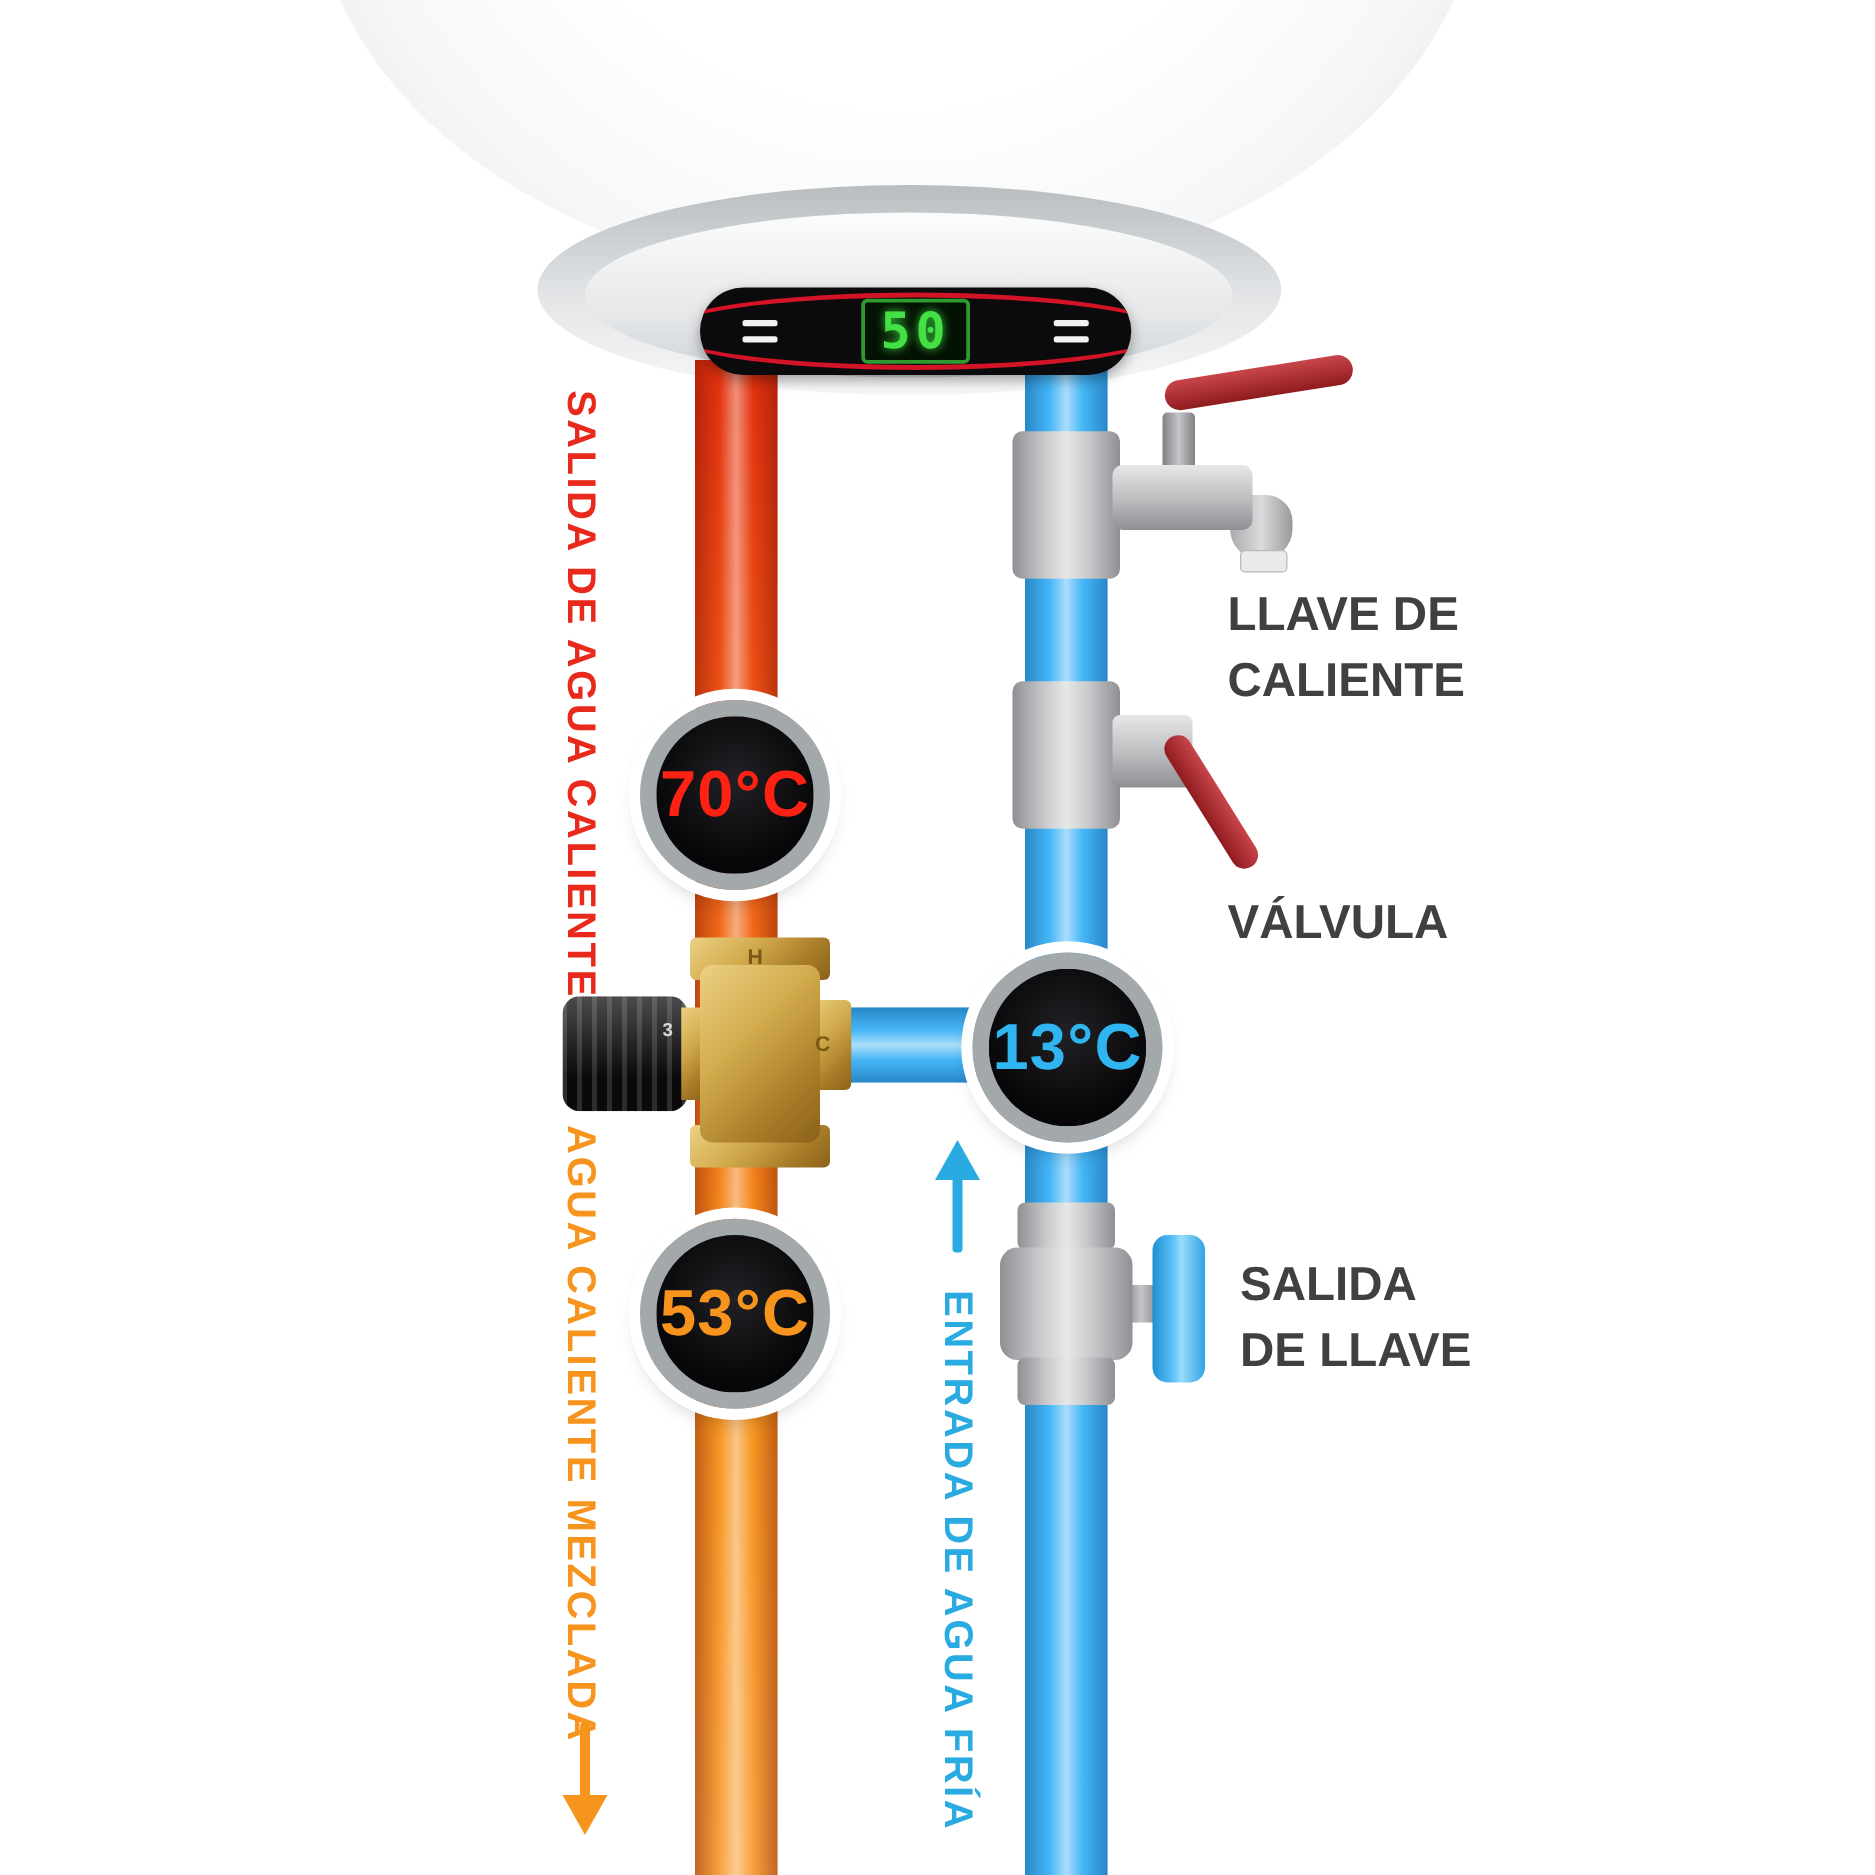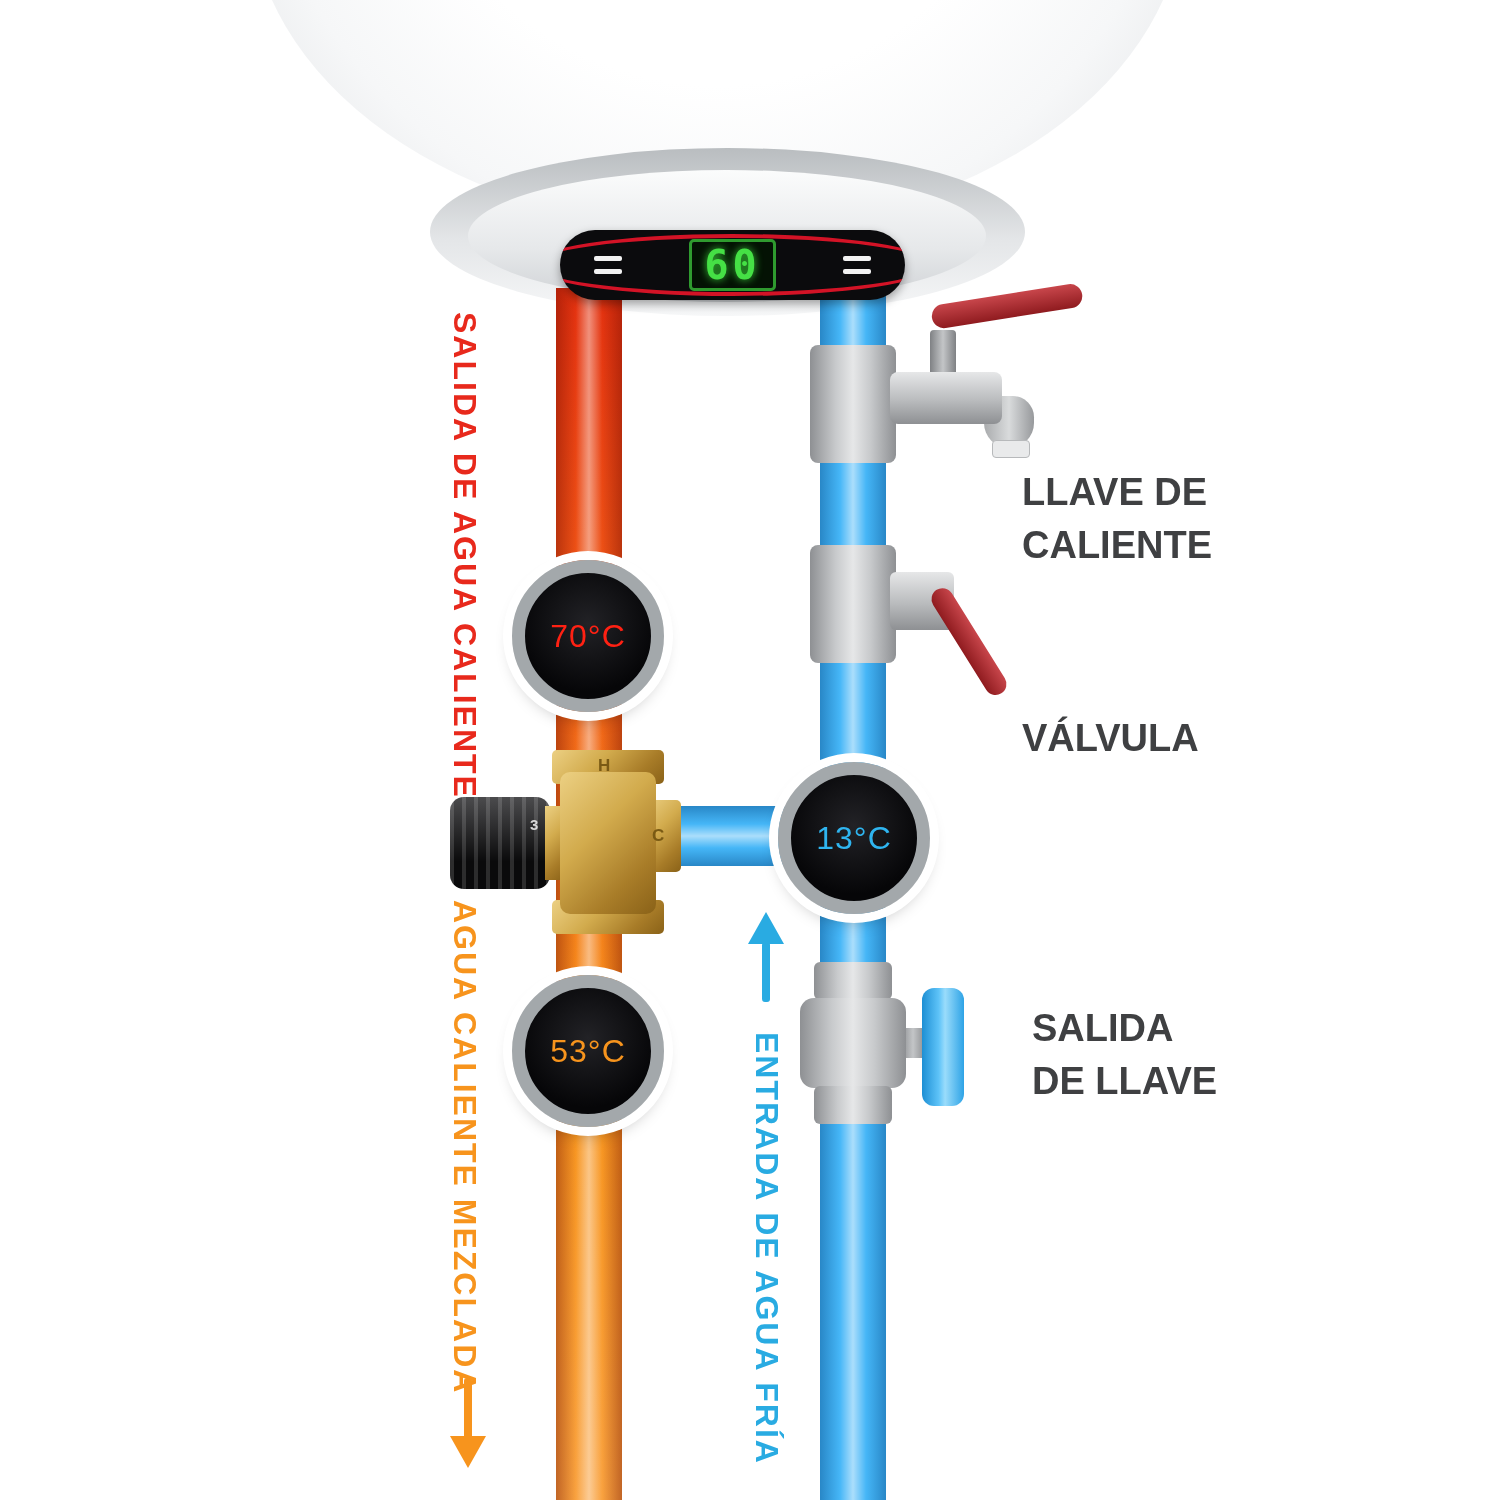--- a/index.html
+++ b/index.html
@@ -75,42 +75,42 @@
   .nut-right{left:645px;top:800px;width:36px;height:72px;}
   .valve-mark{position:absolute;z-index:7;font-weight:bold;color:#7a5a14;font-size:17px;}
   .mark-h{left:598px;top:756px;}
   .mark-c{left:652px;top:826px;}
   .mark-3{left:530px;top:816px;color:#d8d8d8;font-size:15px;}
 
   
   .badge{position:absolute;width:152px;height:152px;border-radius:50%;box-sizing:border-box;
         background:radial-gradient(circle at 50% 40%,#222226,#060608 70%);border:13px solid #a3a8ab;
         box-shadow:0 0 0 9px #ffffff,0 8px 16px rgba(0,0,0,.25);display:flex;align-items:center;
-        justify-content:center;z-index:8;font-weight:normal;font-size:32px;letter-spacing:1px;text-align:right;}
+        justify-content:center;z-index:8;font-weight:bold;font-size:52px;letter-spacing:1px;text-align:right;}
   .badge-hot{left:512px;top:560px;color:#ff2113;}
   .badge-cold{left:778px;top:762px;color:#2fb5f0;}
   .badge-mixed{left:512px;top:975px;color:#f7941d;}
 
   
   .vlabel{position:absolute;writing-mode:vertical-rl;font-weight:800;font-size:32px;letter-spacing:2px;
         z-index:9;white-space:nowrap;}
   .vl-hot{left:446px;top:312px;color:#e8291c;}
   .vl-mixed{left:446px;top:900px;color:#f7941d;}
   .vl-cold{left:748px;top:1032px;color:#29abe2;}
 
   
   .arrow-shaft{position:absolute;width:8px;border-radius:3px;z-index:9;}
   .arrow-head{position:absolute;width:0;height:0;z-index:9;}
   .down-shaft{left:464px;top:1378px;height:62px;background:#f7941d;}
   .down-head{left:450px;top:1436px;border-left:18px solid transparent;border-right:18px solid transparent;border-top:32px solid #f7941d;}
   .up-shaft{left:762px;top:942px;height:60px;background:#29abe2;}
   .up-head{left:748px;top:912px;border-left:18px solid transparent;border-right:18px solid transparent;border-bottom:32px solid #29abe2;}
 
   
-  .clabel{position:absolute;color:#3f4042;font-weight:700;font-size:38px;line-height:1.4;z-index:9;margin-left:40px;}
+  .clabel{position:absolute;color:#3f4042;font-weight:700;font-size:38px;line-height:1.4;z-index:9;}
   .cl-drain{left:982px;top:466px;}
   .cl-over{left:982px;top:712px;}
   .cl-ball{left:992px;top:1002px;}
 </style>
 </head>
 <body>
 
 <div class="scene">
 
   <div class="tank"></div>
@@ -120,21 +120,21 @@
   <div class="pipe pipe-hot"></div>
   <div class="pipe pipe-cold"></div>
   <div class="pipe pipe-branch"></div>
 
   <div class="display">
     <div class="display-ring"></div>
     <div class="menu-lines">
       <span></span>
         <span></span>
     </div>
-    <div class="seg-value">60</div>
+    <div class="seg-value">50</div>
     <div class="menu-lines">
       <span></span>
         <span></span>
     </div>
   </div>
 
   <div class="fitting gray-h f1"></div>
   <div class="stem stem-1"></div>
   <div class="red-lever lever-1"></div>
   <div class="faucet-body gray-v"></div>

